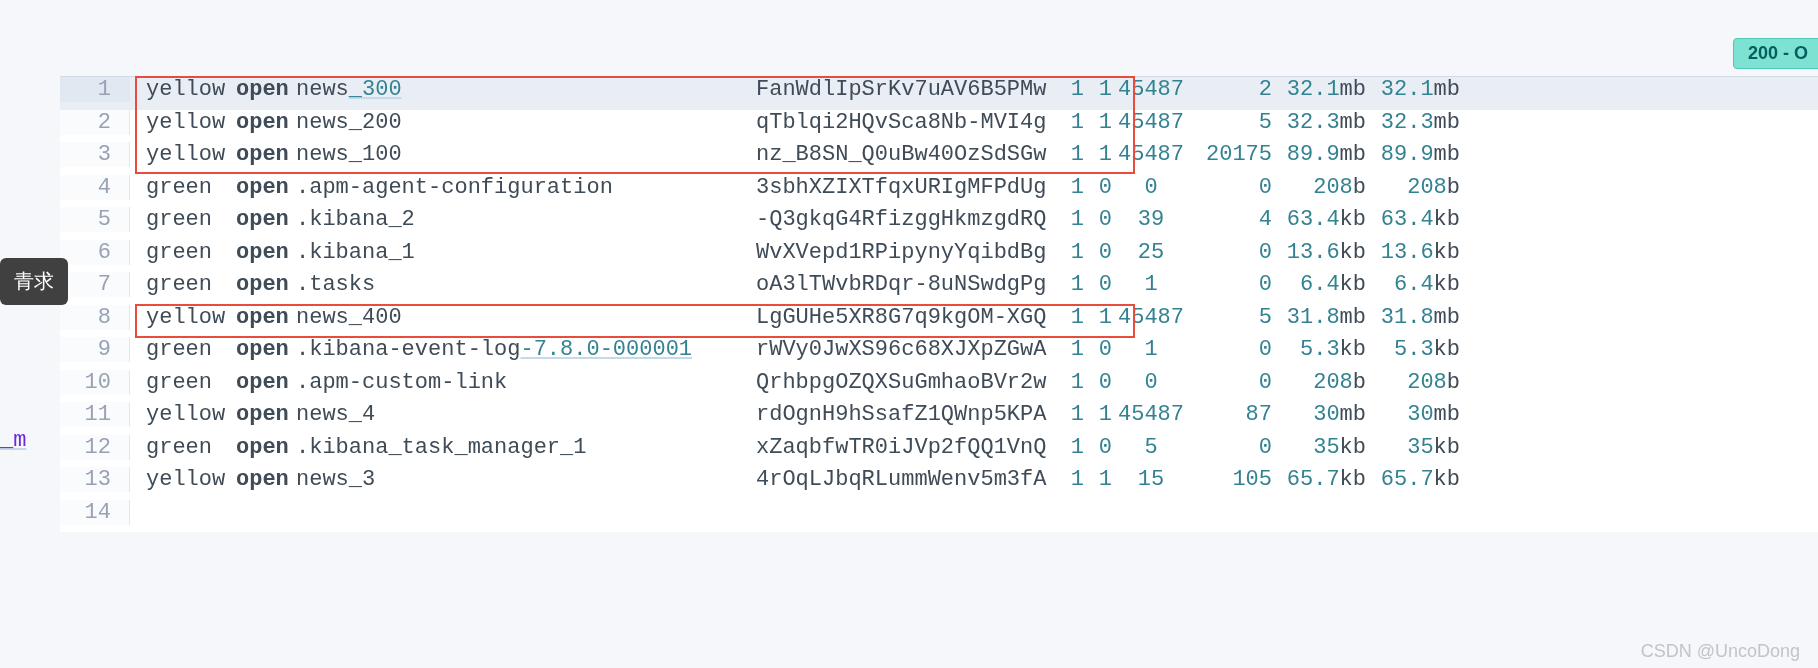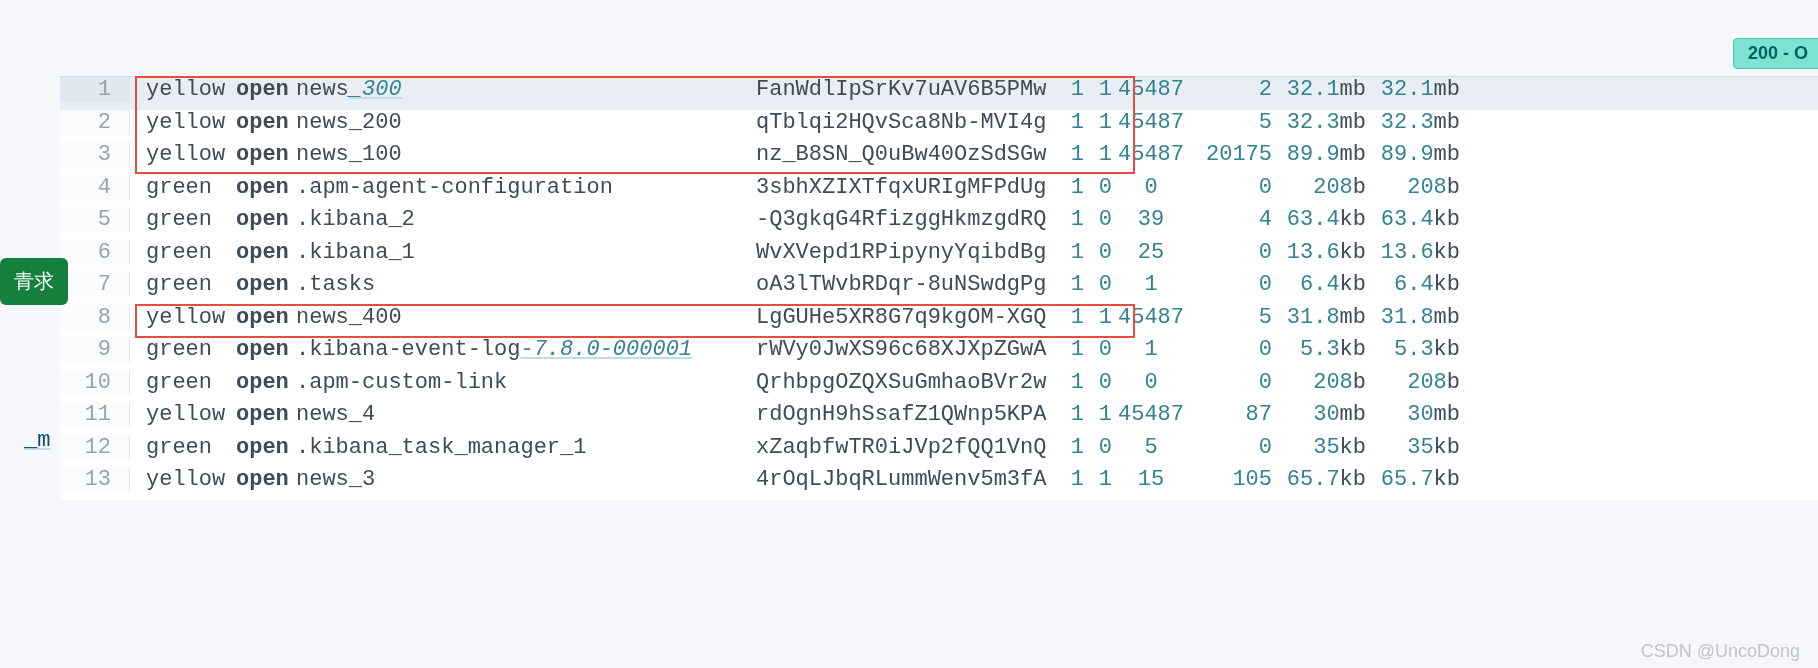--- a/index.html
+++ b/index.html
@@ -7,21 +7,21 @@
     font-family: "SFMono-Regular", Consolas, "Liberation Mono", Menlo, monospace;
     font-size: 22px;
     background: #f5f7fa;
     color: #3f4b57;
     overflow: hidden;
   }
   .tooltip {
     position: absolute;
     left: 0;
     top: 258px;
-    background: #15803d;
+    background: #404040;
     color: #fff;
     padding: 10px 14px;
     border-radius: 6px;
     font-family: -apple-system, sans-serif;
     font-size: 20px;
     z-index: 10;
   }
   .status-badge {
     position: absolute;
     right: -5px;
@@ -32,25 +32,24 @@
     border-radius: 4px;
     font-family: -apple-system, sans-serif;
     font-size: 18px;
     font-weight: 600;
     border: 1px solid #4fc9b5;
   }
   .left-fragment {
     position: absolute;
     left: 0;
     top: 428px;
-    color: #0c4a6e;
+    color: #6d28d9;
     text-decoration: underline;
     text-decoration-color: #c5d9e8;
     font-size: 22px;
-    padding-left: 24px;
   }
   .editor-wrap {
     position: absolute;
     top: 76px;
     left: 60px;
     right: 0;
     background: #fff;
     border-top: 1px solid #d3dae6;
   }
   .line {
@@ -81,21 +80,21 @@
   .c-index  { width: 460px; display:inline-block; }
   .c-uuid   { width: 300px; display:inline-block; }
   .c-pri    { width: 28px; text-align:right; display:inline-block; }
   .c-rep    { width: 28px; text-align:right; display:inline-block; }
   .c-docs   { width: 78px; text-align:center; display:inline-block; }
   .c-del    { width: 82px; text-align:right; display:inline-block; }
   .c-ss     { width: 94px; text-align:right; display:inline-block; }
   .c-ps     { width: 94px; text-align:right; display:inline-block; }
   .num { color: #328292; }
   .lit { color: #3f4b57; }
-  .link { color: #328292; text-decoration: underline; text-decoration-color: #c5d9e8; font-style: italic; }
+  .link { color: #328292; text-decoration: underline; text-decoration-color: #c5d9e8; }
   .annot-box-1 {
     position: absolute;
     border: 2px solid #e74c3c;
     left: 135px;
     top: 76px;
     width: 1000px;
     height: 98px;
     pointer-events: none;
   }
   .annot-box-2 {
@@ -130,18 +129,19 @@
     <div class="line"><div class="gutter">4</div><div class="content"><span class="c-health lit">green</span><span class="c-status lit">open</span><span class="c-index"><span class="lit">.apm-agent-configuration</span></span><span class="c-uuid lit">3sbhXZIXTfqxURIgMFPdUg</span><span class="c-pri num">1</span><span class="c-rep num">0</span><span class="c-docs num">0</span><span class="c-del num">0</span><span class="c-ss"><span class="num">208</span><span class="lit">b</span></span><span class="c-ps"><span class="num">208</span><span class="lit">b</span></span></div></div>
     <div class="line"><div class="gutter">5</div><div class="content"><span class="c-health lit">green</span><span class="c-status lit">open</span><span class="c-index"><span class="lit">.kibana_2</span></span><span class="c-uuid lit">-Q3gkqG4RfizggHkmzgdRQ</span><span class="c-pri num">1</span><span class="c-rep num">0</span><span class="c-docs num">39</span><span class="c-del num">4</span><span class="c-ss"><span class="num">63.4</span><span class="lit">kb</span></span><span class="c-ps"><span class="num">63.4</span><span class="lit">kb</span></span></div></div>
     <div class="line"><div class="gutter">6</div><div class="content"><span class="c-health lit">green</span><span class="c-status lit">open</span><span class="c-index"><span class="lit">.kibana_1</span></span><span class="c-uuid lit">WvXVepd1RPipynyYqibdBg</span><span class="c-pri num">1</span><span class="c-rep num">0</span><span class="c-docs num">25</span><span class="c-del num">0</span><span class="c-ss"><span class="num">13.6</span><span class="lit">kb</span></span><span class="c-ps"><span class="num">13.6</span><span class="lit">kb</span></span></div></div>
     <div class="line"><div class="gutter">7</div><div class="content"><span class="c-health lit">green</span><span class="c-status lit">open</span><span class="c-index"><span class="lit">.tasks</span></span><span class="c-uuid lit">oA3lTWvbRDqr-8uNSwdgPg</span><span class="c-pri num">1</span><span class="c-rep num">0</span><span class="c-docs num">1</span><span class="c-del num">0</span><span class="c-ss"><span class="num">6.4</span><span class="lit">kb</span></span><span class="c-ps"><span class="num">6.4</span><span class="lit">kb</span></span></div></div>
     <div class="line"><div class="gutter">8</div><div class="content"><span class="c-health lit">yellow</span><span class="c-status lit">open</span><span class="c-index"><span class="lit">news_400</span></span><span class="c-uuid lit">LgGUHe5XR8G7q9kgOM-XGQ</span><span class="c-pri num">1</span><span class="c-rep num">1</span><span class="c-docs num">45487</span><span class="c-del num">5</span><span class="c-ss"><span class="num">31.8</span><span class="lit">mb</span></span><span class="c-ps"><span class="num">31.8</span><span class="lit">mb</span></span></div></div>
     <div class="line"><div class="gutter">9</div><div class="content"><span class="c-health lit">green</span><span class="c-status lit">open</span><span class="c-index"><span class="lit">.kibana-event-log</span><span class="link">-7.8.0-000001</span></span><span class="c-uuid lit">rWVy0JwXS96c68XJXpZGwA</span><span class="c-pri num">1</span><span class="c-rep num">0</span><span class="c-docs num">1</span><span class="c-del num">0</span><span class="c-ss"><span class="num">5.3</span><span class="lit">kb</span></span><span class="c-ps"><span class="num">5.3</span><span class="lit">kb</span></span></div></div>
     <div class="line"><div class="gutter">10</div><div class="content"><span class="c-health lit">green</span><span class="c-status lit">open</span><span class="c-index"><span class="lit">.apm-custom-link</span></span><span class="c-uuid lit">QrhbpgOZQXSuGmhaoBVr2w</span><span class="c-pri num">1</span><span class="c-rep num">0</span><span class="c-docs num">0</span><span class="c-del num">0</span><span class="c-ss"><span class="num">208</span><span class="lit">b</span></span><span class="c-ps"><span class="num">208</span><span class="lit">b</span></span></div></div>
     <div class="line"><div class="gutter">11</div><div class="content"><span class="c-health lit">yellow</span><span class="c-status lit">open</span><span class="c-index"><span class="lit">news_4</span></span><span class="c-uuid lit">rdOgnH9hSsafZ1QWnp5KPA</span><span class="c-pri num">1</span><span class="c-rep num">1</span><span class="c-docs num">45487</span><span class="c-del num">87</span><span class="c-ss"><span class="num">30</span><span class="lit">mb</span></span><span class="c-ps"><span class="num">30</span><span class="lit">mb</span></span></div></div>
     <div class="line"><div class="gutter">12</div><div class="content"><span class="c-health lit">green</span><span class="c-status lit">open</span><span class="c-index"><span class="lit">.kibana_task_manager_1</span></span><span class="c-uuid lit">xZaqbfwTR0iJVp2fQQ1VnQ</span><span class="c-pri num">1</span><span class="c-rep num">0</span><span class="c-docs num">5</span><span class="c-del num">0</span><span class="c-ss"><span class="num">35</span><span class="lit">kb</span></span><span class="c-ps"><span class="num">35</span><span class="lit">kb</span></span></div></div>
     <div class="line"><div class="gutter">13</div><div class="content"><span class="c-health lit">yellow</span><span class="c-status lit">open</span><span class="c-index"><span class="lit">news_3</span></span><span class="c-uuid lit">4rOqLJbqRLummWenv5m3fA</span><span class="c-pri num">1</span><span class="c-rep num">1</span><span class="c-docs num">15</span><span class="c-del num">105</span><span class="c-ss"><span class="num">65.7</span><span class="lit">kb</span></span><span class="c-ps"><span class="num">65.7</span><span class="lit">kb</span></span></div></div>
+    <div class="line"><div class="gutter">14</div><div class="content"></div></div>
   </div>
 
 <div class="annot-box-1"></div>
 <div class="annot-box-2"></div>
 
 <div class="watermark">CSDN @UncoDong</div>
 
 </body></html>

